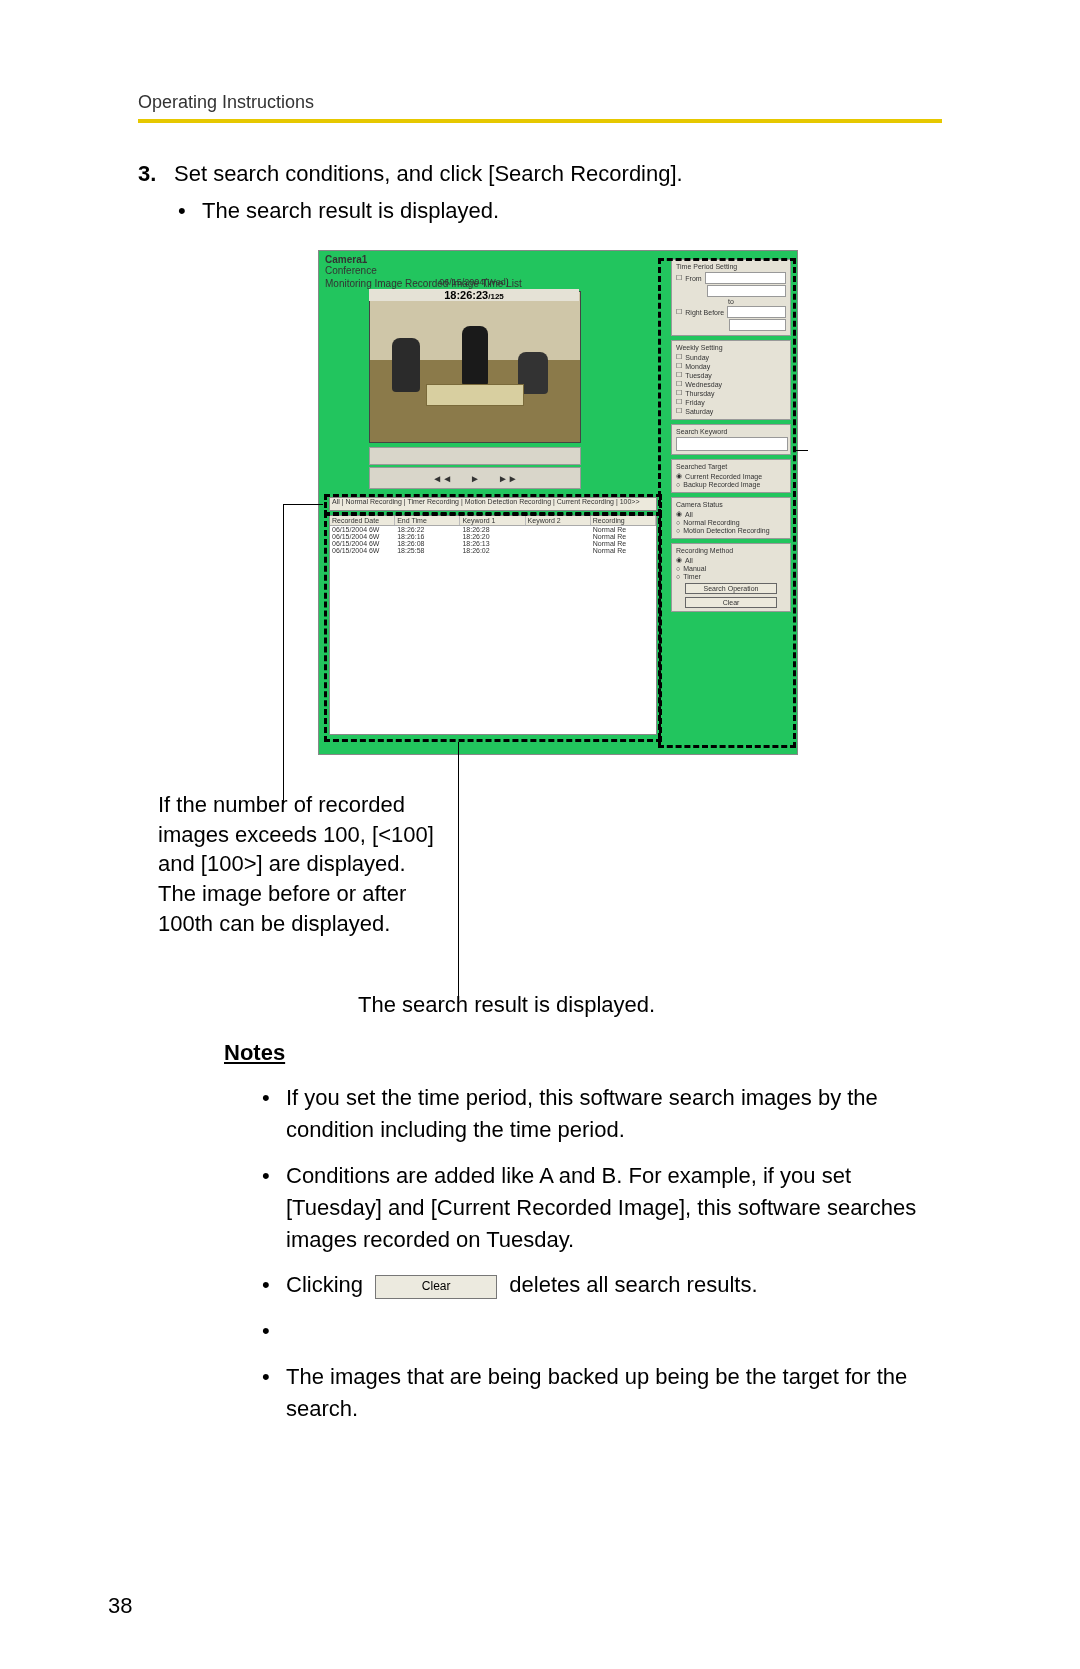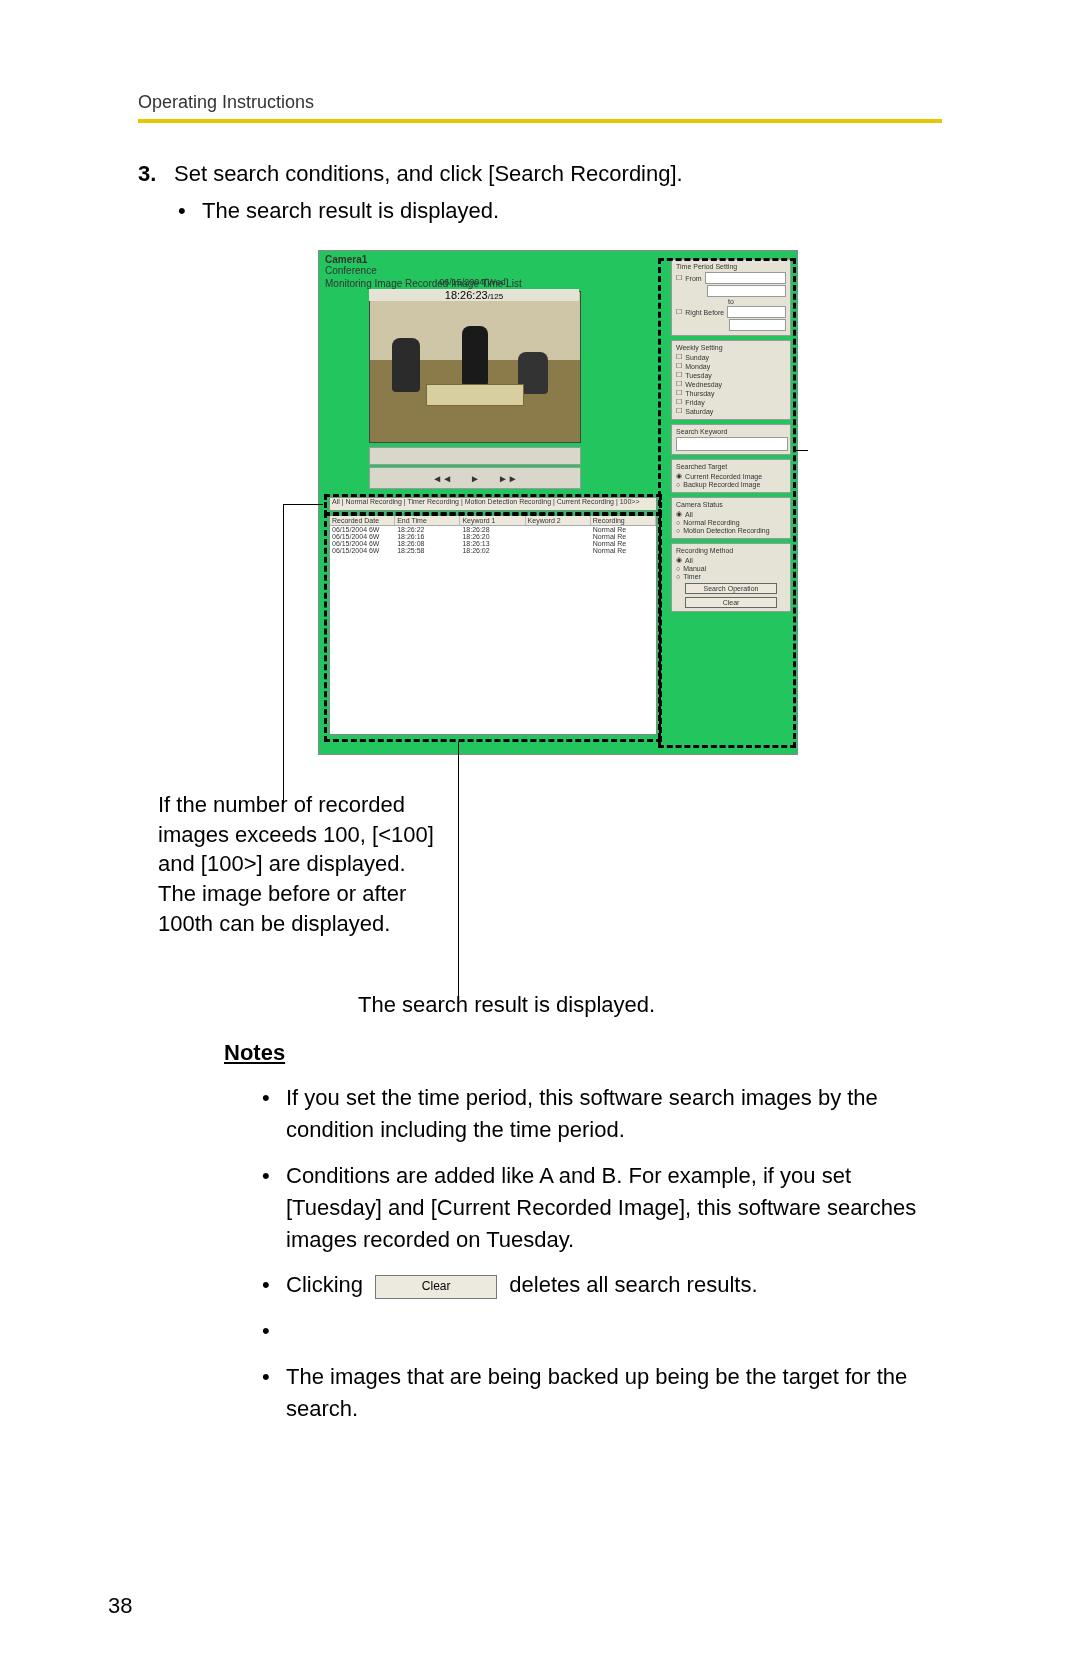--- a/index.html
+++ b/index.html
@@ -10,21 +10,21 @@
   .step-num{font-weight:bold;min-width:26px}
   .bullet-line{display:flex;gap:14px;font-size:22px;margin-left:40px;margin-bottom:26px}
   .bullet-line .dot{min-width:10px}
   .figure-wrap{position:relative;height:780px;margin-bottom:10px}
   .shot{position:absolute;left:180px;top:0;width:480px;height:505px;background:#22c55e;border:1px solid #888;box-sizing:border-box;font-size:9px;color:#333}
   .shot .title{font-weight:bold;font-size:10px;padding:3px 6px 0 6px}
   .shot .sub{padding:0 6px 2px 6px;font-size:10px}
   .shot .tabs{padding:0 6px 2px 6px;font-size:10px}
   .shot .video{position:absolute;left:50px;top:40px;width:210px;height:150px;background:#5a5648;border:1px solid #444}
   .shot .video-date{position:absolute;left:50px;top:26px;width:210px;text-align:center;font-size:9px}
-  .shot .video-time{position:absolute;left:50px;top:38px;width:210px;text-align:center;font-size:11px;font-weight:normal;color:#000;z-index:2;background:#e5e2d6}
+  .shot .video-time{position:absolute;left:50px;top:38px;width:210px;text-align:center;font-size:11px;font-weight:bold;color:#000;z-index:2;background:#e5e2d6}
   
   .scene{position:absolute;inset:0;overflow:hidden}
   .scene .floor{position:absolute;left:0;right:0;bottom:0;height:55%;background:#8b7a4a}
   .scene .wall{position:absolute;left:0;right:0;top:0;height:45%;background:#cfc6a8}
   .scene .p1{position:absolute;left:22px;top:46px;width:28px;height:54px;background:#2b2b2b;border-radius:8px 8px 4px 4px}
   .scene .p2{position:absolute;left:92px;top:34px;width:26px;height:60px;background:#1a1a1a;border-radius:8px 8px 4px 4px}
   .scene .p3{position:absolute;left:148px;top:60px;width:30px;height:42px;background:#333;border-radius:8px 8px 4px 4px}
   .scene .desk{position:absolute;left:56px;top:92px;width:96px;height:20px;background:#d8cfa0;border:1px solid #7a6a3a}
   .shot .slider{position:absolute;left:50px;top:196px;width:210px;height:16px;background:#d9d6ca;border:1px solid #999}
   .shot .playbar{position:absolute;left:50px;top:216px;width:210px;height:20px;background:#d9d6ca;border:1px solid #999;display:flex;align-items:center;justify-content:center;gap:18px;font-size:10px}

